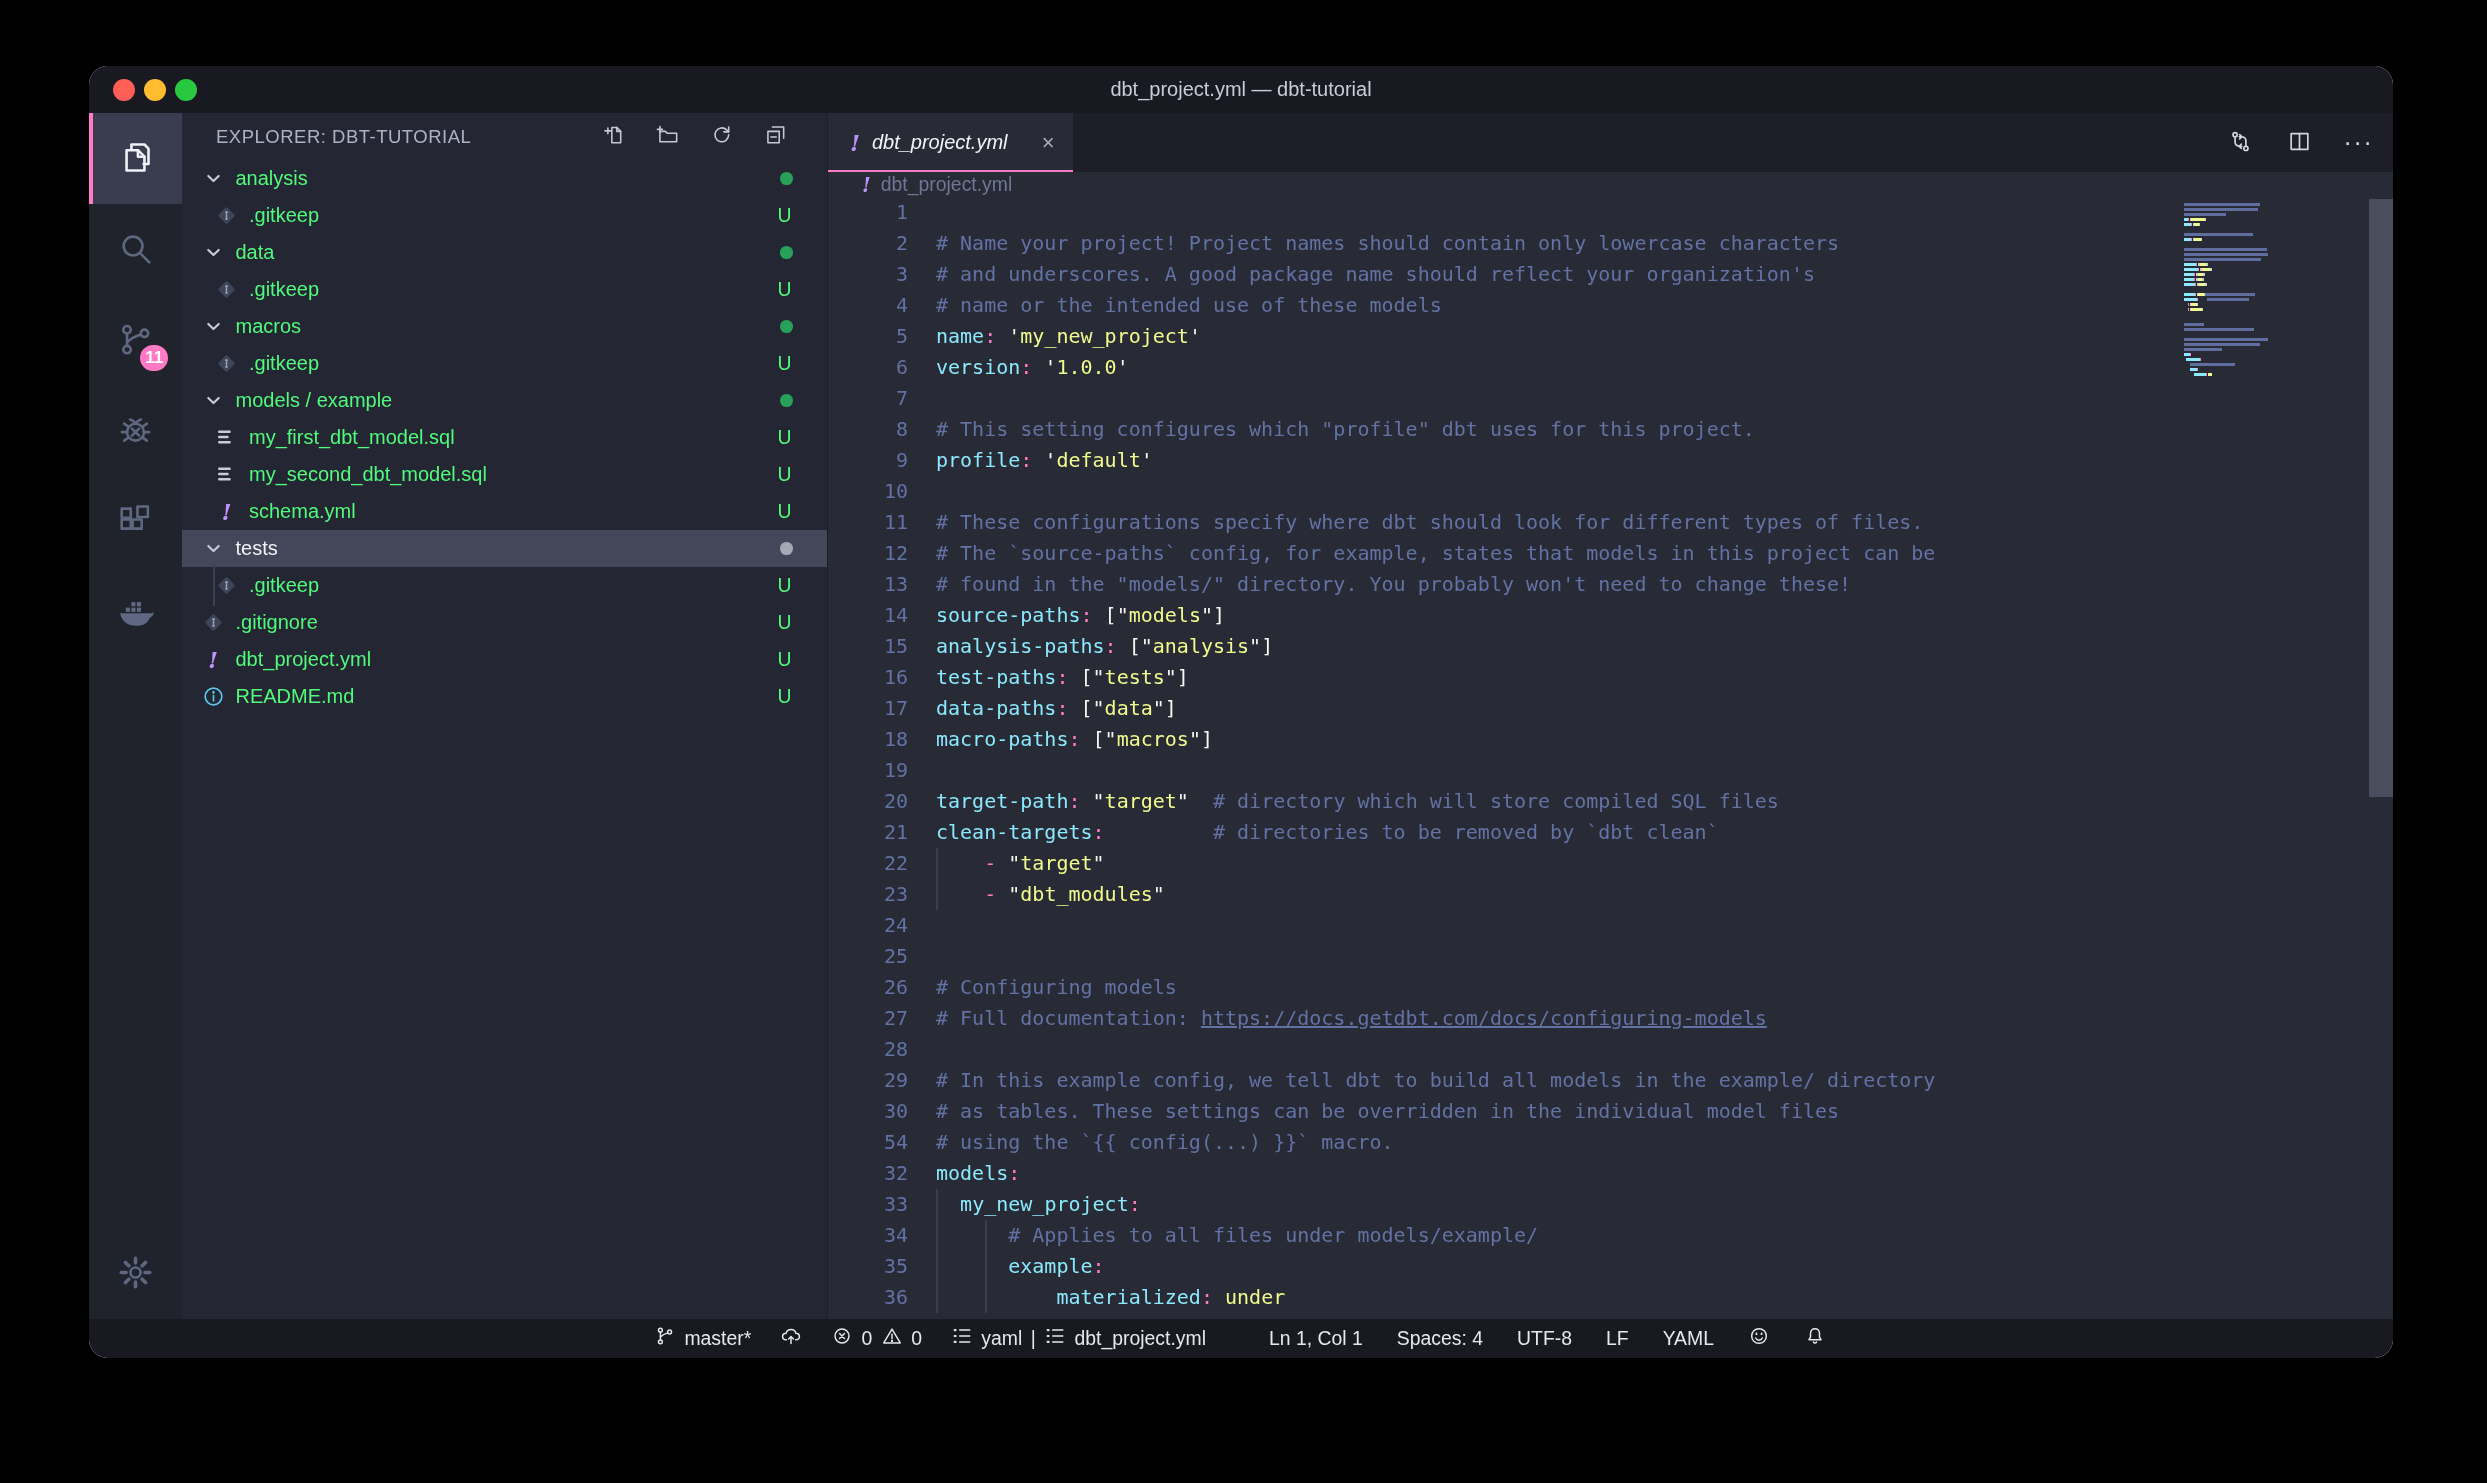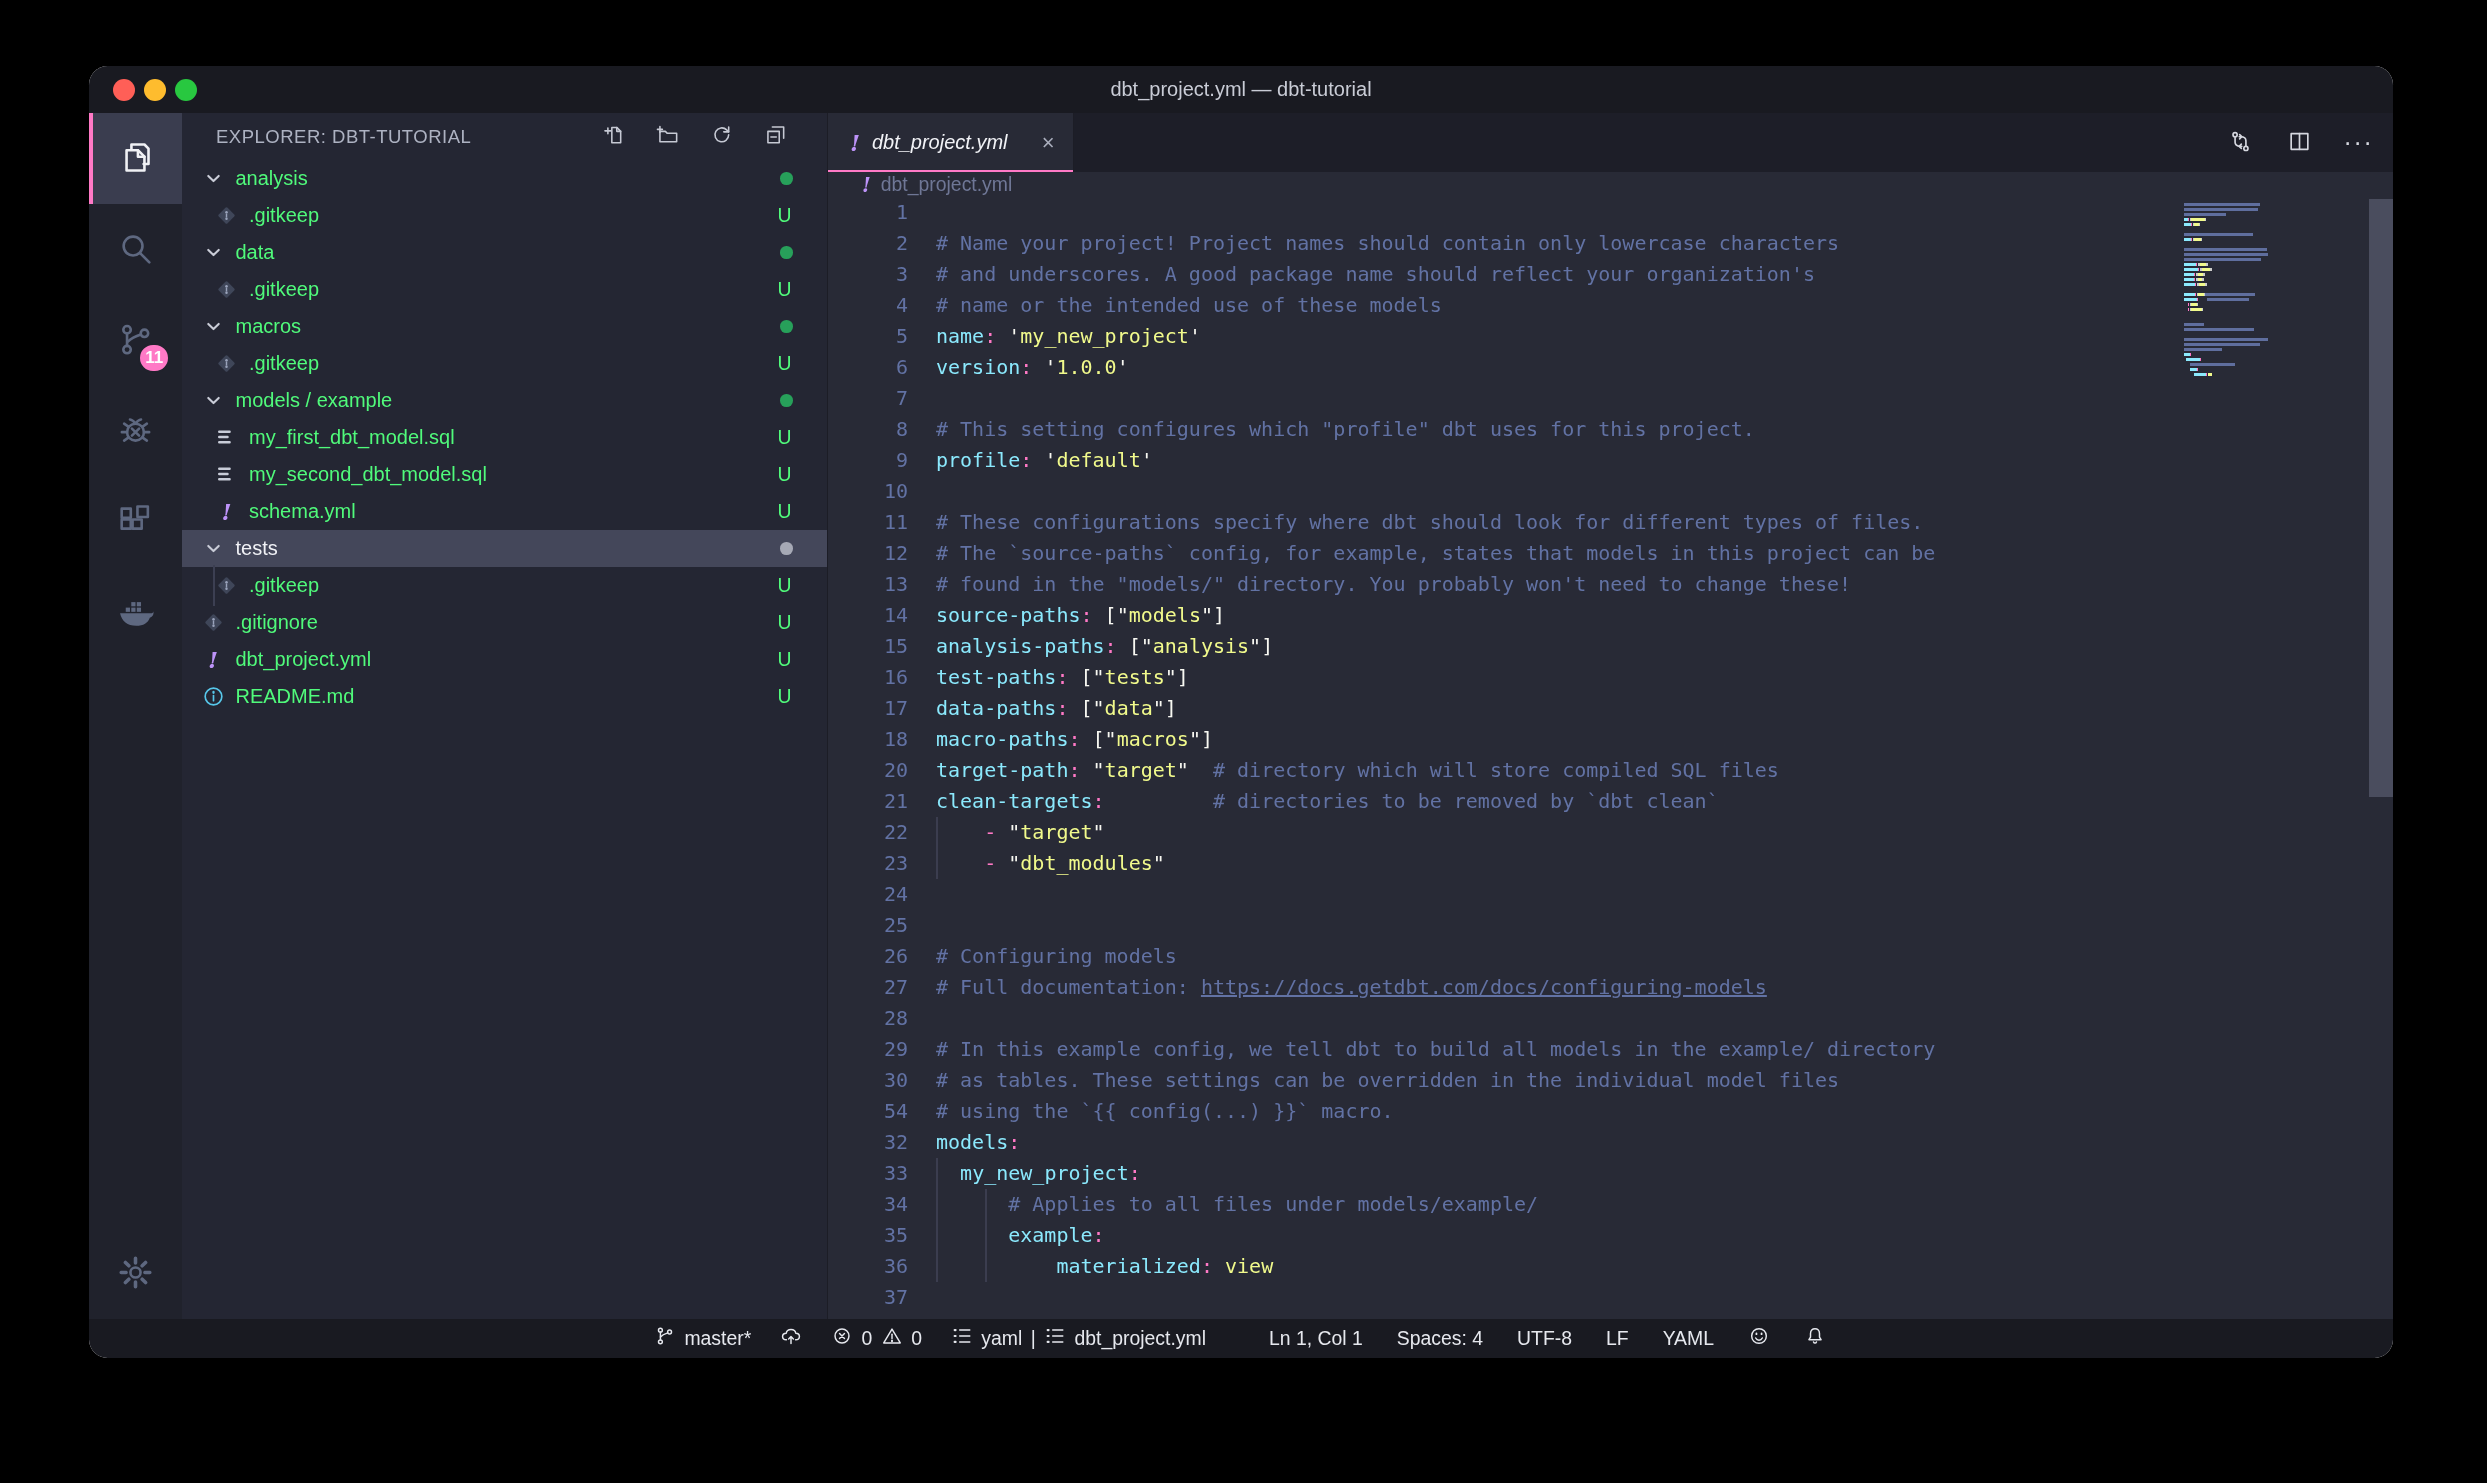--- a/index.html
+++ b/index.html
@@ -390,37 +390,38 @@
         <div class="cline"><span class="lnum">9</span><span class="ltext"><span class="tok-k">profile</span><span class="tok-p">:</span><span class="tok-t"> </span><span class="tok-w">'</span><span class="tok-s">default</span><span class="tok-w">'</span></span></div>
         <div class="cline"><span class="lnum">10</span><span class="ltext"></span></div>
         <div class="cline"><span class="lnum">11</span><span class="ltext"><span class="tok-c"># These configurations specify where dbt should look for different types of files.</span></span></div>
         <div class="cline"><span class="lnum">12</span><span class="ltext"><span class="tok-c"># The `source-paths` config, for example, states that models in this project can be</span></span></div>
         <div class="cline"><span class="lnum">13</span><span class="ltext"><span class="tok-c"># found in the "models/" directory. You probably won't need to change these!</span></span></div>
         <div class="cline"><span class="lnum">14</span><span class="ltext"><span class="tok-k">source-paths</span><span class="tok-p">:</span><span class="tok-t"> </span><span class="tok-w">["</span><span class="tok-s">models</span><span class="tok-w">"]</span></span></div>
         <div class="cline"><span class="lnum">15</span><span class="ltext"><span class="tok-k">analysis-paths</span><span class="tok-p">:</span><span class="tok-t"> </span><span class="tok-w">["</span><span class="tok-s">analysis</span><span class="tok-w">"]</span></span></div>
         <div class="cline"><span class="lnum">16</span><span class="ltext"><span class="tok-k">test-paths</span><span class="tok-p">:</span><span class="tok-t"> </span><span class="tok-w">["</span><span class="tok-s">tests</span><span class="tok-w">"]</span></span></div>
         <div class="cline"><span class="lnum">17</span><span class="ltext"><span class="tok-k">data-paths</span><span class="tok-p">:</span><span class="tok-t"> </span><span class="tok-w">["</span><span class="tok-s">data</span><span class="tok-w">"]</span></span></div>
         <div class="cline"><span class="lnum">18</span><span class="ltext"><span class="tok-k">macro-paths</span><span class="tok-p">:</span><span class="tok-t"> </span><span class="tok-w">["</span><span class="tok-s">macros</span><span class="tok-w">"]</span></span></div>
+        <div class="cline"><span class="lnum">19</span><span class="ltext"></span></div>
         <div class="cline"><span class="lnum">20</span><span class="ltext"><span class="tok-k">target-path</span><span class="tok-p">:</span><span class="tok-t"> </span><span class="tok-w">"</span><span class="tok-s">target</span><span class="tok-w">"</span><span class="tok-c">  # directory which will store compiled SQL files</span></span></div>
         <div class="cline"><span class="lnum">21</span><span class="ltext"><span class="tok-k">clean-targets</span><span class="tok-p">:</span><span class="tok-t">         </span><span class="tok-c"># directories to be removed by `dbt clean`</span></span></div>
         <div class="cline"><div class="iguide" style="left: 108px;"></div><span class="lnum">22</span><span class="ltext"><span class="tok-t">    </span><span class="tok-p">-</span><span class="tok-t"> </span><span class="tok-w">"</span><span class="tok-s">target</span><span class="tok-w">"</span></span></div>
         <div class="cline"><div class="iguide" style="left: 108px;"></div><span class="lnum">23</span><span class="ltext"><span class="tok-t">    </span><span class="tok-p">-</span><span class="tok-t"> </span><span class="tok-w">"</span><span class="tok-s">dbt_modules</span><span class="tok-w">"</span></span></div>
         <div class="cline"><span class="lnum">24</span><span class="ltext"></span></div>
         <div class="cline"><span class="lnum">25</span><span class="ltext"></span></div>
         <div class="cline"><span class="lnum">26</span><span class="ltext"><span class="tok-c"># Configuring models</span></span></div>
         <div class="cline"><span class="lnum">27</span><span class="ltext"><span class="tok-c"># Full documentation: </span><span class="tok-cu">https://docs.getdbt.com/docs/configuring-models</span></span></div>
         <div class="cline"><span class="lnum">28</span><span class="ltext"></span></div>
         <div class="cline"><span class="lnum">29</span><span class="ltext"><span class="tok-c"># In this example config, we tell dbt to build all models in the example/ directory</span></span></div>
         <div class="cline"><span class="lnum">30</span><span class="ltext"><span class="tok-c"># as tables. These settings can be overridden in the individual model files</span></span></div>
         <div class="cline"><span class="lnum">54</span><span class="ltext"><span class="tok-c"># using the `{{ config(...) }}` macro.</span></span></div>
         <div class="cline"><span class="lnum">32</span><span class="ltext"><span class="tok-k">models</span><span class="tok-p">:</span></span></div>
         <div class="cline"><div class="iguide" style="left: 108px;"></div><span class="lnum">33</span><span class="ltext"><span class="tok-t">  </span><span class="tok-k">my_new_project</span><span class="tok-p">:</span></span></div>
         <div class="cline"><div class="iguide" style="left: 108px;"></div><div class="iguide" style="left: 157px;"></div><span class="lnum">34</span><span class="ltext"><span class="tok-t">      </span><span class="tok-c"># Applies to all files under models/example/</span></span></div>
         <div class="cline"><div class="iguide" style="left: 108px;"></div><div class="iguide" style="left: 157px;"></div><span class="lnum">35</span><span class="ltext"><span class="tok-t">      </span><span class="tok-k">example</span><span class="tok-p">:</span></span></div>
-        <div class="cline"><div class="iguide" style="left: 108px;"></div><div class="iguide" style="left: 157px;"></div><span class="lnum">36</span><span class="ltext"><span class="tok-t">          </span><span class="tok-k">materialized</span><span class="tok-p">:</span><span class="tok-t"> </span><span class="tok-s">view</span></span></div>
+        <div class="cline"><div class="iguide" style="left: 108px;"></div><div class="iguide" style="left: 157px;"></div><span class="lnum">36</span><span class="ltext"><span class="tok-t">          </span><span class="tok-k">materialized</span><span class="tok-p">:</span><span class="tok-t"> </span><span class="tok-s">under</span></span></div>
         <div class="cline"><span class="lnum">37</span><span class="ltext"></span></div>
       </div>
     <div class="minimap" id="minimap">
         <div class="mm-line"></div>
         <div class="mm-line"><span class="mm-tok" style="width: 76px; background: rgba(98, 114, 164, 0.95);"></span></div>
         <div class="mm-line"><span class="mm-tok" style="width: 74px; background: rgba(98, 114, 164, 0.95);"></span></div>
         <div class="mm-line"><span class="mm-tok" style="width: 42px; background: rgba(98, 114, 164, 0.95);"></span></div>
         <div class="mm-line"><span class="mm-tok" style="width: 4px; background: rgb(139, 233, 253);"></span><span class="mm-tok" style="width: 1px; background: rgb(255, 121, 198);"></span><span class="mm-tok" style="width: 1px;"></span><span class="mm-tok" style="width: 1px; background: rgba(248, 248, 242, 0.8);"></span><span class="mm-tok" style="width: 14px; background: rgb(241, 250, 140);"></span><span class="mm-tok" style="width: 1px; background: rgba(248, 248, 242, 0.8);"></span></div>
         <div class="mm-line"><span class="mm-tok" style="width: 7px; background: rgb(139, 233, 253);"></span><span class="mm-tok" style="width: 1px; background: rgb(255, 121, 198);"></span><span class="mm-tok" style="width: 1px;"></span><span class="mm-tok" style="width: 1px; background: rgba(248, 248, 242, 0.8);"></span><span class="mm-tok" style="width: 5px; background: rgb(241, 250, 140);"></span><span class="mm-tok" style="width: 1px; background: rgba(248, 248, 242, 0.8);"></span></div>
         <div class="mm-line"></div>

